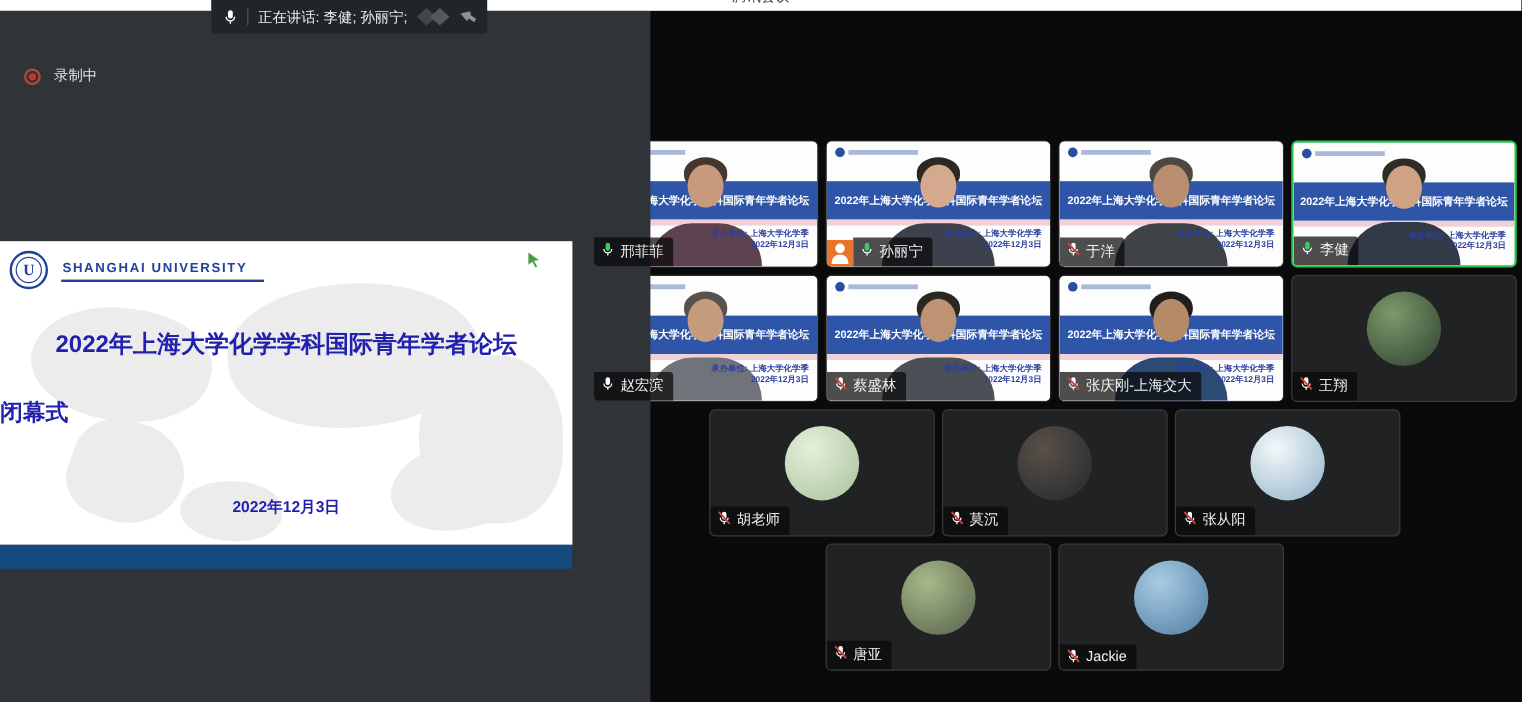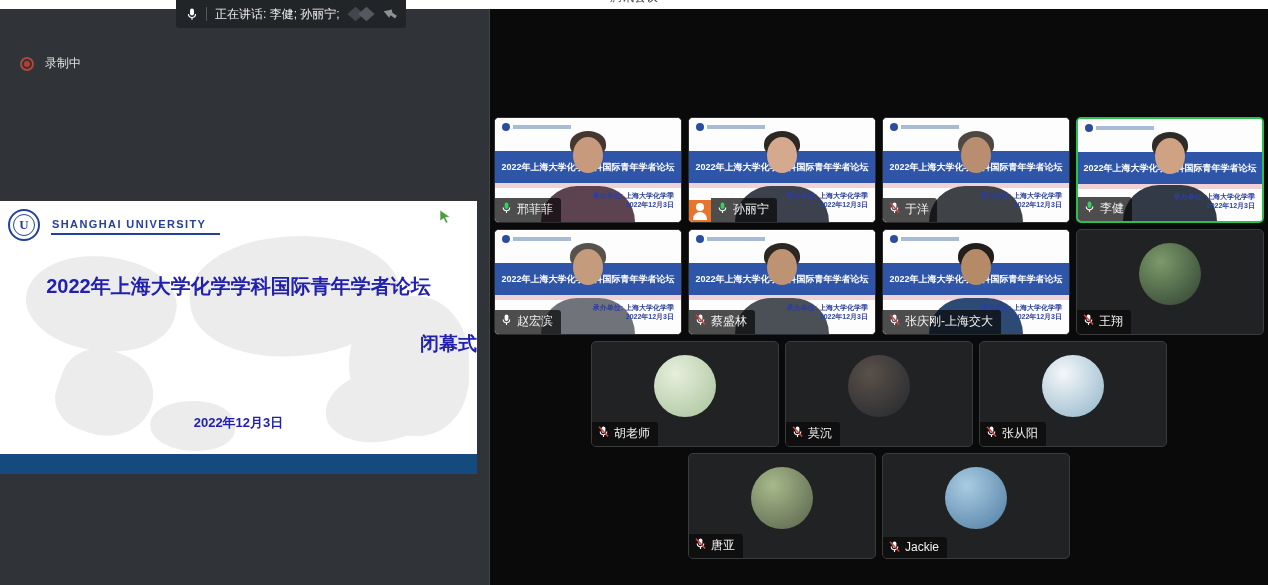--- a/index.html
+++ b/index.html
@@ -17,37 +17,37 @@
   .speakbar { position:absolute; left:176px; top:0; width:230px; height:28px; background:#222528; border-radius:0 0 3px 3px; display:flex; align-items:center; padding:0 6px 0 9px; z-index:5; }
   .speakbar .divider { width:1px; height:14px; background:#55585c; margin:0 8px 0 7px; }
   .speakbar .slabel { font-size:12px; color:#ececec; white-space:nowrap; overflow:hidden; flex:1; }
   .micsvg { width:14px; height:14px; flex:0 0 auto; }
   .mic-cap { fill:#ffffff; }
   .mic-arc,.mic-stem { stroke:#ffffff; fill:none; }
   .mic-slash { display:none; }
   .arrowcluster { width:58px; height:20px; flex:0 0 auto; }
 
   
-  .left-panel { position:absolute; left:0; top:9px; width:489px; height:576px; background:#303338; z-index:1; }
+  .left-panel { position:absolute; left:0; top:9px; width:542px; height:576px; background:#303338; z-index:1; }
   .recording { position:absolute; left:20px; top:46px; display:flex; align-items:center; gap:11px; }
   .rec-icon { width:14px; height:14px; border:2px solid #b0473c; border-radius:50%; position:relative; }
   .rec-icon::after { content:""; position:absolute; left:2px; top:2px; width:6px; height:6px; border-radius:50%; background:#c0392b; }
   .rec-label { font-size:12px; color:#e3e3e3; }
 
   .slide { position:absolute; left:0; top:192px; width:477px; height:253px; background:#ffffff; overflow:hidden; }
   .blob { position:absolute; background:#ececec; z-index:0; }
   .slide-footer { position:absolute; left:0; top:445px; width:477px; height:20px; }
 
   .logo-row { position:absolute; left:8px; top:8px; z-index:2; display:flex; align-items:center; }
   .emblem { width:32px; height:32px; border:2px solid #23409f; border-radius:50%; background:#fff; display:flex; align-items:center; justify-content:center; }
   .emblem-inner { width:22px; height:22px; border:1px solid #23409f; border-radius:50%; display:flex; align-items:center; justify-content:center; font-family:"Liberation Serif","DejaVu Serif",serif; font-weight:bold; font-size:13px; color:#23409f; }
   .logo-text { margin-left:11px; font-size:11px; font-weight:bold; letter-spacing:1.4px; color:#23409f; border-bottom:2px solid #23409f; padding:2px 14px 3px 1px; }
 
   .slide-title { position:absolute; top:72px; left:0; width:100%; text-align:center; font-size:20px; font-weight:bold; z-index:2; }
-  .slide-subtitle { position:absolute; top:130px; left:0; width:100%; text-align:right; font-size:19px; font-weight:bold; z-index:2; }
+  .slide-subtitle { position:absolute; top:130px; left:0; width:100%; text-align:left; font-size:19px; font-weight:bold; z-index:2; }
   .slide-org { position:absolute; top:191px; left:0; width:100%; text-align:center; font-size:13px; font-weight:bold; z-index:2; }
   .slide-date { position:absolute; top:213px; left:0; width:100%; text-align:center; font-size:13px; font-weight:bold; z-index:2; }
   .cursor-icon { position:absolute; right:26px; top:8px; z-index:3; }
 
   
   .right-panel { position:absolute; left:489px; top:9px; width:779px; height:576px; background:#0a0a0a; border-left:1px solid #404347; }
   .grid { position:absolute; top:108px; left:0; width:100%; display:flex; flex-direction:column; gap:6px; }
   .grid-row { display:flex; justify-content:center; gap:6px; }
 
   .tile { position:relative; width:188px; height:106px; border-radius:5px; overflow:hidden; background:#202224; border:1px solid #393c3f; }

